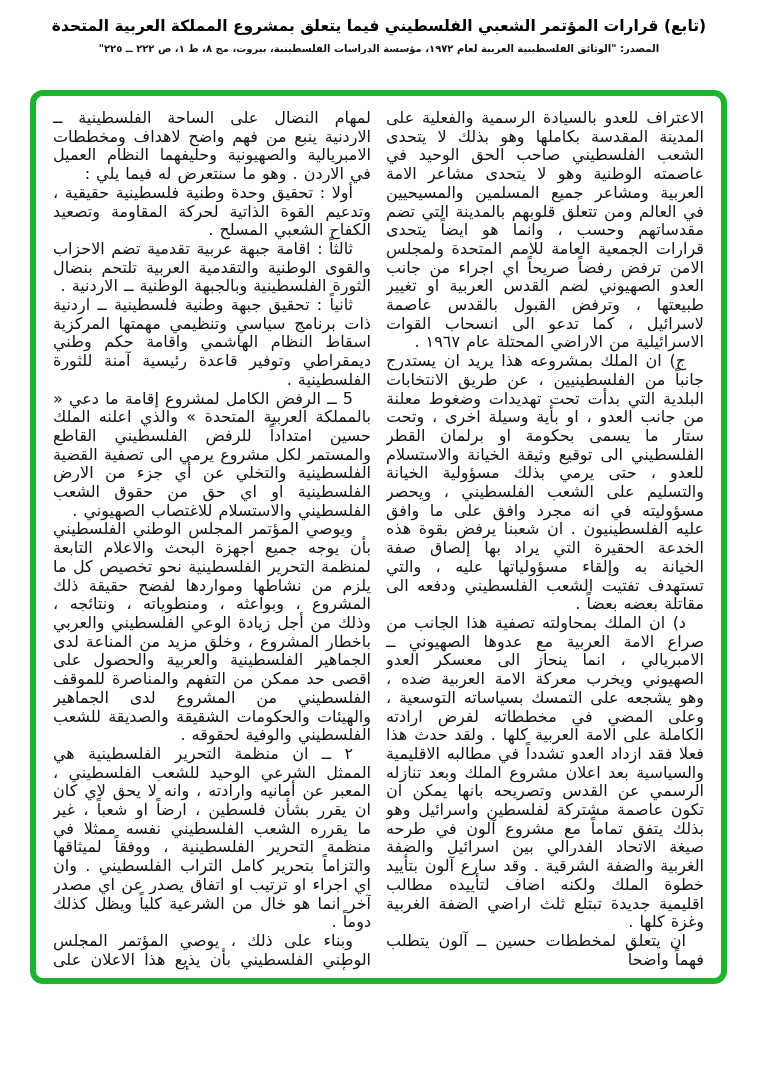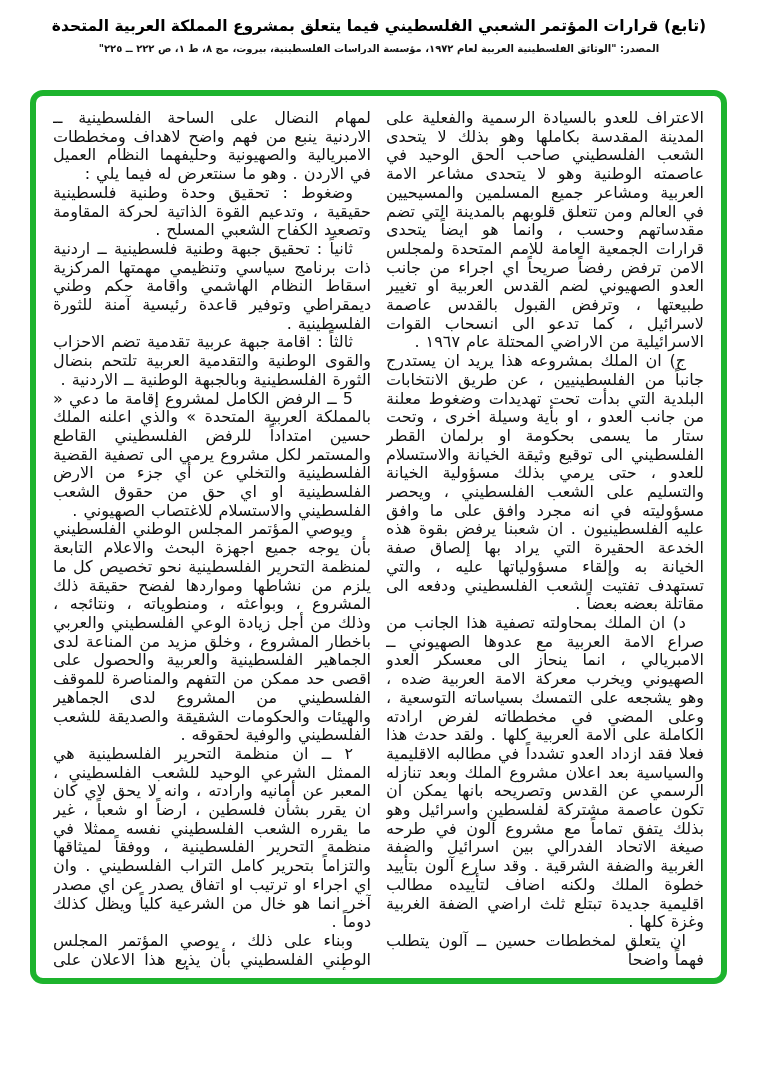--- a/index.html
+++ b/index.html
@@ -79,23 +79,23 @@
   <div class="green-box">
     <div class="columns">
       <div class="col">
           <p>الاعتراف للعدو بالسيادة الرسمية والفعلية على المدينة المقدسة بكاملها وهو بذلك لا يتحدى الشعب الفلسطيني صاحب الحق الوحيد في عاصمته الوطنية وهو لا يتحدى مشاعر الامة العربية ومشاعر جميع المسلمين والمسيحيين في العالم ومن تتعلق قلوبهم بالمدينة التي تضم مقدساتهم وحسب ، وانما هو ايضاً يتحدى قرارات الجمعية العامة للامم المتحدة ولمجلس الامن ترفض رفضاً صريحاً اي اجراء من جانب العدو الصهيوني لضم القدس العربية او تغيير طبيعتها ، وترفض القبول بالقدس عاصمة لاسرائيل ، كما تدعو الى انسحاب القوات الاسرائيلية من الاراضي المحتلة عام ١٩٦٧ .</p>
           <p class="indent">ج) ان الملك بمشروعه هذا يريد ان يستدرج جانباً من الفلسطينيين ، عن طريق الانتخابات البلدية التي بدأت تحت تهديدات وضغوط معلنة من جانب العدو ، او بأية وسيلة اخرى ، وتحت ستار ما يسمى بحكومة او برلمان القطر الفلسطيني الى توقيع وثيقة الخيانة والاستسلام للعدو ، حتى يرمي بذلك مسؤولية الخيانة والتسليم على الشعب الفلسطيني ، ويحصر مسؤوليته في انه مجرد وافق على ما وافق عليه الفلسطينيون . ان شعبنا يرفض بقوة هذه الخدعة الحقيرة التي يراد بها إلصاق صفة الخيانة به وإلقاء مسؤولياتها عليه ، والتي تستهدف تفتيت الشعب الفلسطيني ودفعه الى مقاتلة بعضه بعضاً .</p>
           <p class="indent">د) ان الملك بمحاولته تصفية هذا الجانب من صراع الامة العربية مع عدوها الصهيوني ــ الامبريالي ، انما ينحاز الى معسكر العدو الصهيوني ويخرب معركة الامة العربية ضده ، وهو يشجعه على التمسك بسياساته التوسعية ، وعلى المضي في مخططاته لفرض ارادته الكاملة على الامة العربية كلها . ولقد حدث هذا فعلا فقد ازداد العدو تشدداً في مطالبه الاقليمية والسياسية بعد اعلان مشروع الملك وبعد تنازله الرسمي عن القدس وتصريحه بانها يمكن ان تكون عاصمة مشتركة لفلسطين واسرائيل وهو بذلك يتفق تماماً مع مشروع آلون في طرحه صيغة الاتحاد الفدرالي بين اسرائيل والضفة الغربية والضفة الشرقية . وقد سارع آلون بتأييد خطوة الملك ولكنه اضاف لتأييده مطالب اقليمية جديدة تبتلع ثلث اراضي الضفة الغربية وغزة كلها .</p>
           <p class="indent">ان يتعلق لمخططات حسين ــ آلون يتطلب فهماً واضحاً</p>
         </div>
       <div class="col">
           <p>لمهام النضال على الساحة الفلسطينية ــ الاردنية ينبع من فهم واضح لاهداف ومخططات الامبريالية والصهيونية وحليفهما النظام العميل في الاردن . وهو ما سنتعرض له فيما يلي :</p>
-          <p class="indent">وضغوط : تحقيق وحدة وطنية فلسطينية حقيقية ، وتدعيم القوة الذاتية لحركة المقاومة وتصعيد الكفاح الشعبي المسلح .</p>
+          <p class="indent">أولا : تحقيق وحدة وطنية فلسطينية حقيقية ، وتدعيم القوة الذاتية لحركة المقاومة وتصعيد الكفاح الشعبي المسلح .</p>
+          <p class="indent">ثالثاً : اقامة جبهة عربية تقدمية تضم الاحزاب والقوى الوطنية والتقدمية العربية تلتحم بنضال الثورة الفلسطينية وبالجبهة الوطنية ــ الاردنية .</p>
           <p class="indent">ثانياً : تحقيق جبهة وطنية فلسطينية ــ اردنية ذات برنامج سياسي وتنظيمي مهمتها المركزية اسقاط النظام الهاشمي واقامة حكم وطني ديمقراطي وتوفير قاعدة رئيسية آمنة للثورة الفلسطينية .</p>
-          <p class="indent">ثالثاً : اقامة جبهة عربية تقدمية تضم الاحزاب والقوى الوطنية والتقدمية العربية تلتحم بنضال الثورة الفلسطينية وبالجبهة الوطنية ــ الاردنية .</p>
           <p class="indent">5 ــ الرفض الكامل لمشروع إقامة ما دعي « بالمملكة العربية المتحدة » والذي اعلنه الملك حسين امتداداً للرفض الفلسطيني القاطع والمستمر لكل مشروع يرمي الى تصفية القضية الفلسطينية والتخلي عن أي جزء من الارض الفلسطينية او اي حق من حقوق الشعب الفلسطيني والاستسلام للاغتصاب الصهيوني .</p>
           <p class="indent">ويوصي المؤتمر المجلس الوطني الفلسطيني بأن يوجه جميع اجهزة البحث والاعلام التابعة لمنظمة التحرير الفلسطينية نحو تخصيص كل ما يلزم من نشاطها ومواردها لفضح حقيقة ذلك المشروع ، وبواعثه ، ومنطوياته ، ونتائجه ، وذلك من أجل زيادة الوعي الفلسطيني والعربي باخطار المشروع ، وخلق مزيد من المناعة لدى الجماهير الفلسطينية والعربية والحصول على اقصى حد ممكن من التفهم والمناصرة للموقف الفلسطيني من المشروع لدى الجماهير والهيئات والحكومات الشقيقة والصديقة للشعب الفلسطيني والوفية لحقوقه .</p>
           <p class="indent">٢ ــ ان منظمة التحرير الفلسطينية هي الممثل الشرعي الوحيد للشعب الفلسطيني ، المعبر عن أمانيه وارادته ، وانه لا يحق لاي كان ان يقرر بشأن فلسطين ، ارضاً او شعباً ، غير ما يقرره الشعب الفلسطيني نفسه ممثلا في منظمة التحرير الفلسطينية ، ووفقاً لميثاقها والتزاماً بتحرير كامل التراب الفلسطيني . وان اي اجراء او ترتيب او اتفاق يصدر عن اي مصدر آخر انما هو خال من الشرعية كلياً ويظل كذلك دوماً .</p>
           <p class="indent">وبناء على ذلك ، يوصي المؤتمر المجلس الوطني الفلسطيني بأن يذيع هذا الاعلان على الملأ بجميع الوسائل ، وبأن يبلغه الى جميع الدول والمنظمات والهيئات الوطنية والدولية التي يهمها الامر .</p>
           <p class="indent">ويوصي المؤتمر المجلس الوطني والتقدمية بأن يبلغ هذا الاعلان الى الامم المتحدة ، لافتاً نظرها في الوقت نفسه</p>
         </div>
     </div>
   </div>
 </div>
 

